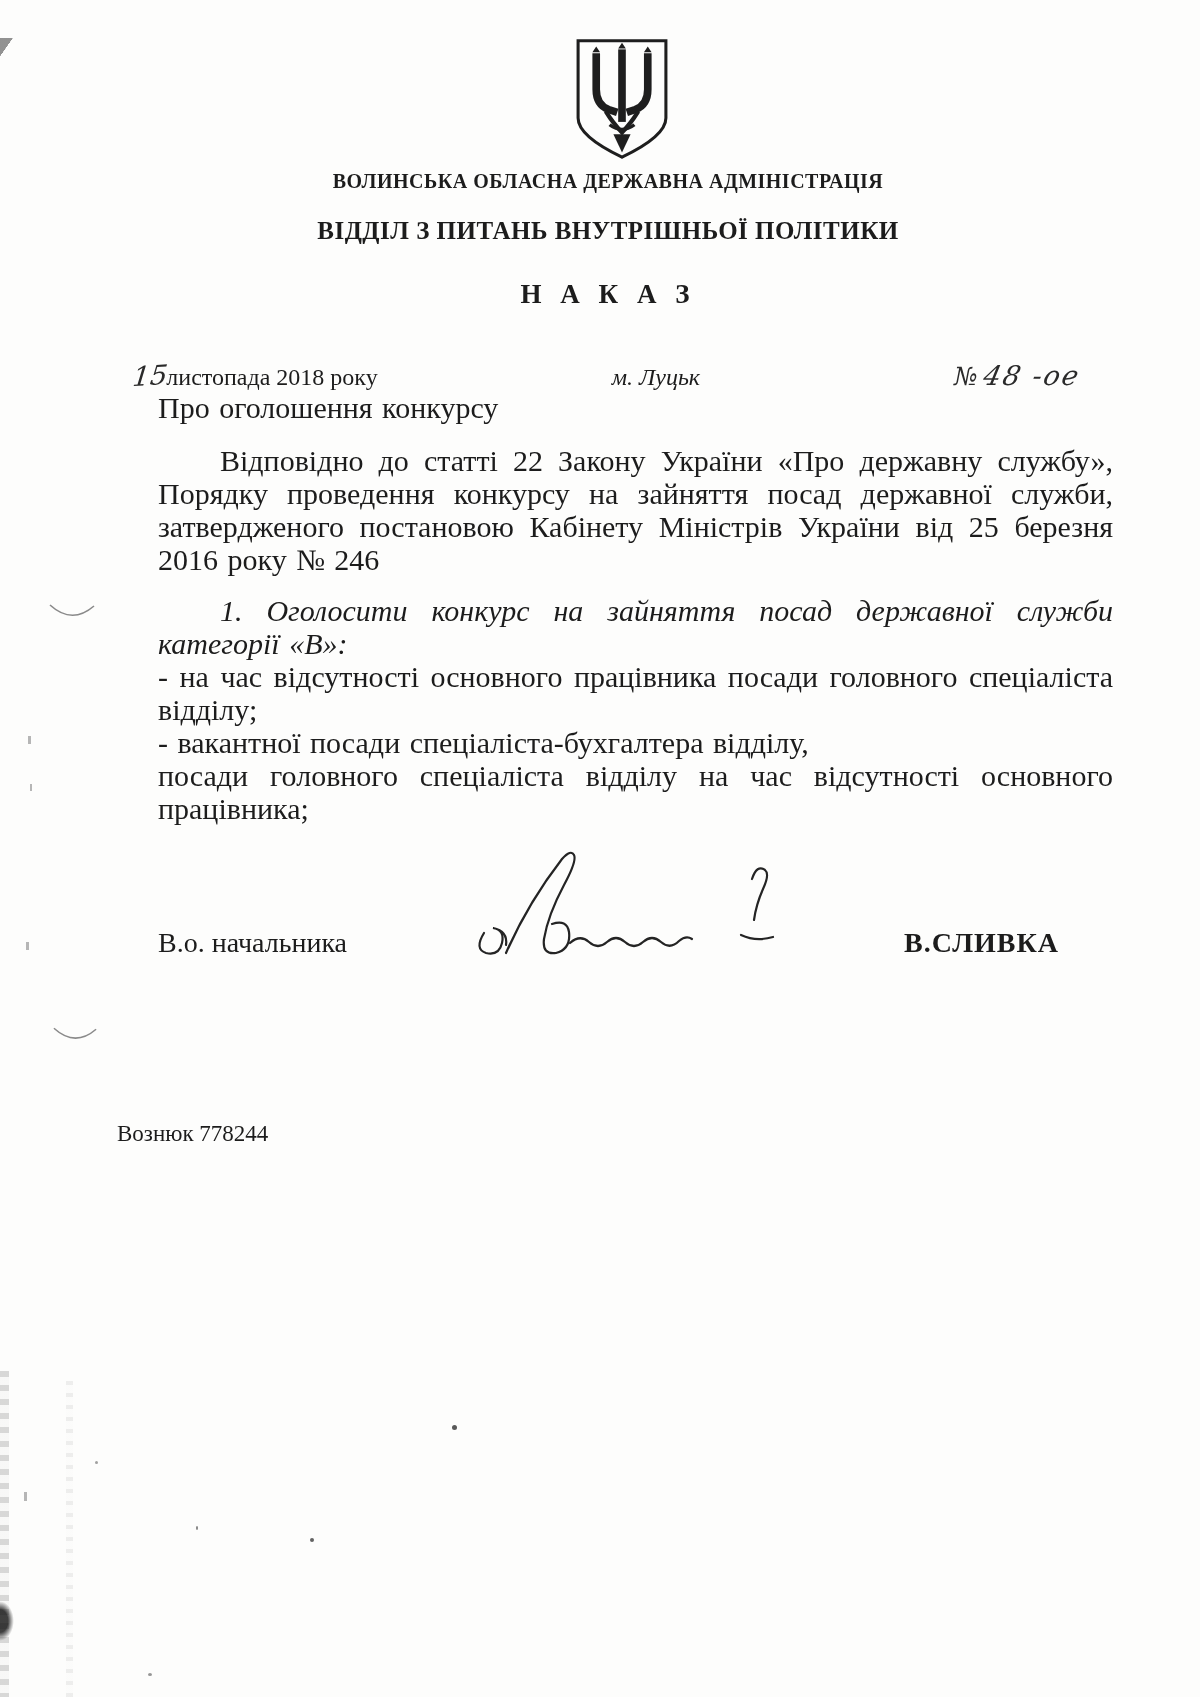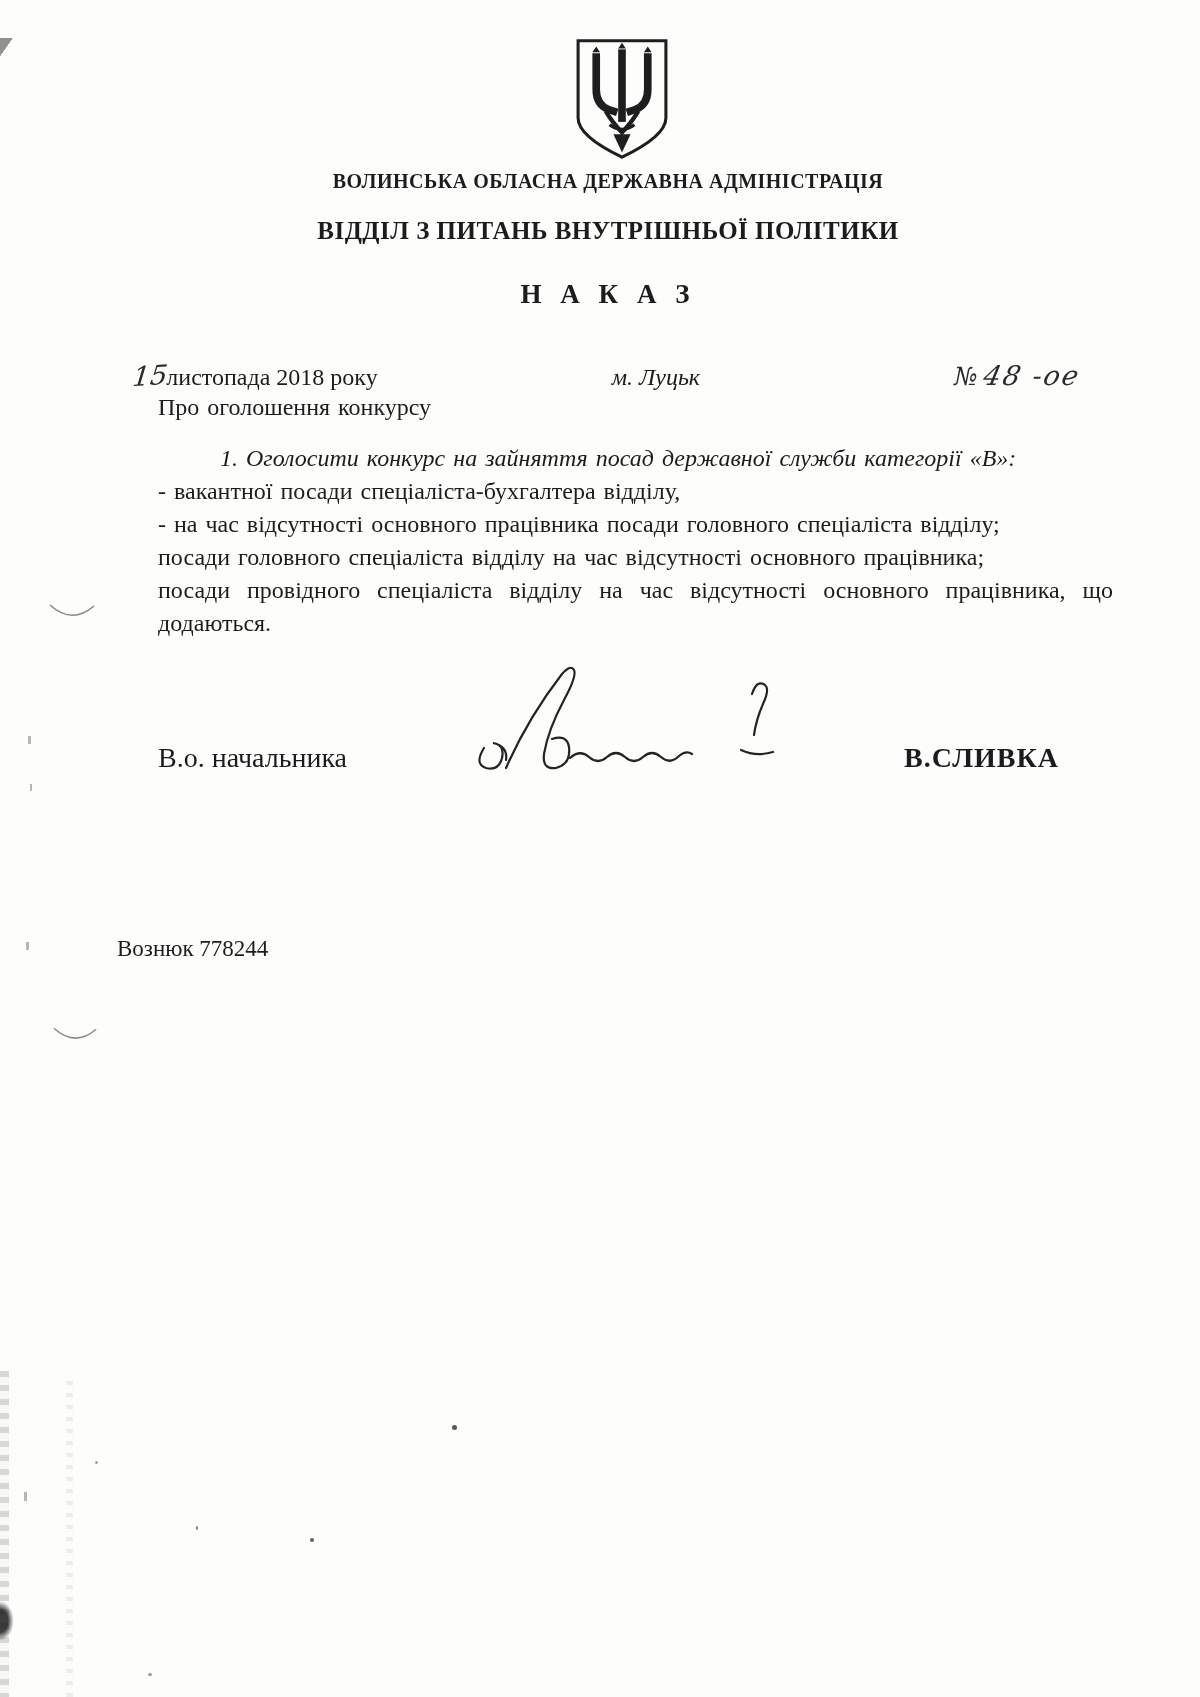--- a/index.html
+++ b/index.html
@@ -27,21 +27,21 @@
     display:inline-block;color:#2a2a2a;
   }
   .day-hand{font-size:27px;transform:skewX(-10deg) rotate(-4deg);margin-right:-1px;}
   .num-hand{font-size:27px;transform:skewX(-12deg);letter-spacing:2px;}
   .num-label{font-size:25px;}
   .meta-left{white-space:nowrap;}
   .meta-city{white-space:nowrap;transform:translateX(-10px);font-style:italic;}
   .meta-num{white-space:nowrap;}
 
   
-  .content{margin:0 87px 0 158px;font-size:24px;line-height:33px;}
+  .content{margin:0 87px 0 158px;font-size:30px;line-height:33px;}
   .subject{margin-top:62px;}
   .para{margin:0;text-align:justify;word-spacing:2px;}
   .p1{margin-top:20px;text-indent:62px;}
   .pt-indent{text-indent:62px;}
 
   
   .sig-row{position:relative;margin:84px 137px 0 158px;height:60px;font-size:28px;}
   .sig-pos{position:absolute;left:0;top:18px;}
   .sig-name{position:absolute;right:4px;top:18px;font-weight:bold;letter-spacing:1px;}
   .sig-scribble{position:absolute;left:300px;top:-68px;width:380px;height:135px;}
@@ -100,27 +100,27 @@
     <div class="meta-city">м. Луцьк</div>
     <div class="meta-num">
       <span class="hand num-label">№</span>
       <span class="hand num-hand">48 -ое</span>
     </div>
   </div>
 
   <div class="content">
     <p class="para subject">Про оголошення конкурсу</p>
 
+    <p class="para p1">Відповідно до статті 22 Закону України «Про державну службу», Порядку проведення конкурсу на зайняття посад державної служби, затвердженого постановою Кабінету Міністрів України від 25 березня 2016 року № 246</p>
 
     <p class="para pt-indent" style="margin-top:18px;font-style:italic;">1. Оголосити конкурс на зайняття посад державної служби категорії «В»:</p>
+    <p class="para">- на час відсутності основного працівника посади головного спеціаліста відділу;</p>
     <p class="para">- вакантної посади спеціаліста-бухгалтера відділу,</p>
-    <p class="para">- на час відсутності основного працівника посади головного спеціаліста відділу;</p>
 
     <p class="para">посади головного спеціаліста відділу на час відсутності основного працівника;</p>
-    <p class="para">посади провідного спеціаліста відділу на час відсутності основного працівника, що додаються.</p>
   </div>
 
   <div class="sig-row">
     <span class="sig-pos">В.о. начальника</span>
 
     <svg class="sig-scribble" viewBox="0 0 380 135" aria-hidden="true">
       <g fill="none" stroke="#242424" stroke-width="2.2" stroke-linecap="round">
         <path d="M26,92 q-10,16 2,20 q13,3 16,-10 q3,-13 -9,-15 q15,3 13,17"></path>
         <path d="M48,112 Q70,62 104,18 Q113,8 116,14 Q119,20 106,44 Q90,74 86,98 Q84,114 98,112 Q113,108 111,91 Q109,78 94,83"></path>
         <path d="M112,102 q10,-9 19,-1 q9,8 18,0 q9,-8 18,0 q9,8 18,0 q9,-8 18,0 q9,8 18,-1 q7,-6 13,-2"></path>

